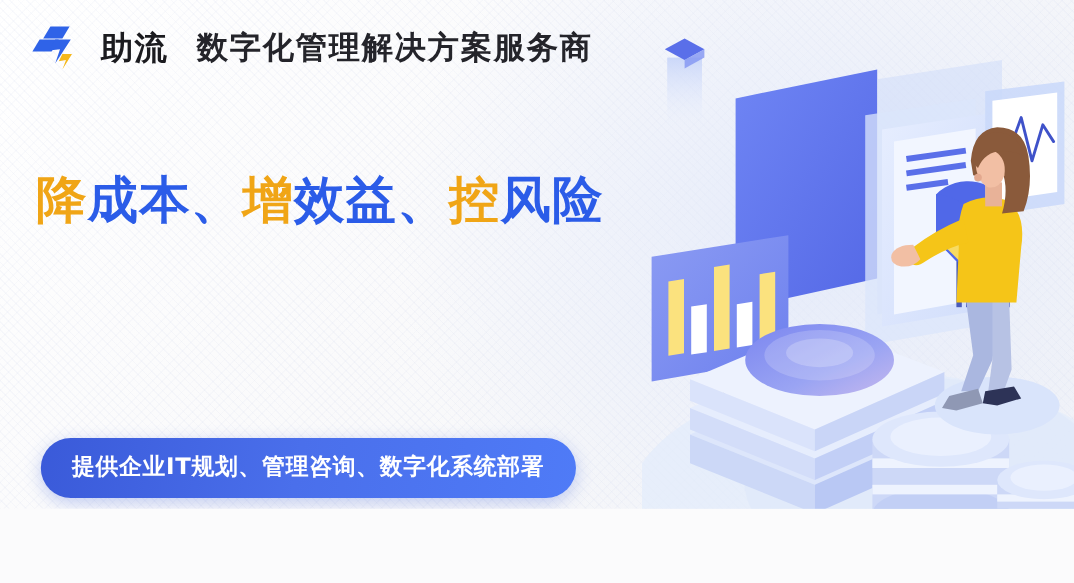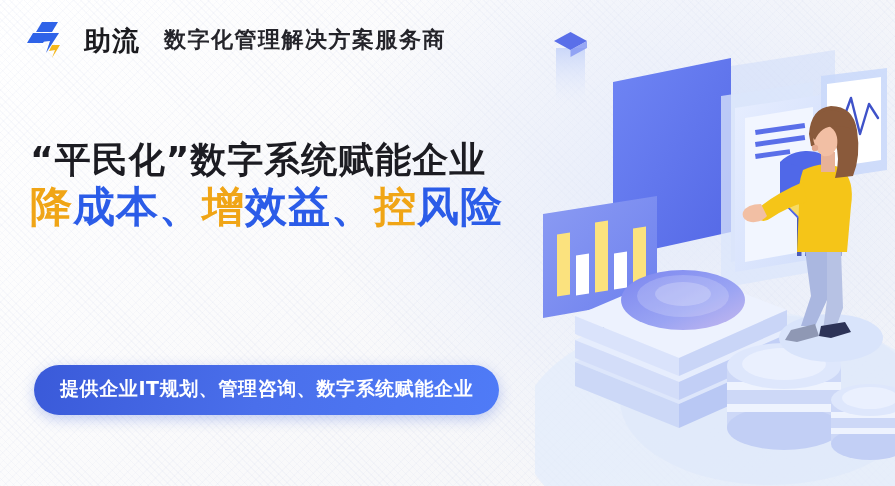--- a/index.html
+++ b/index.html
@@ -2,21 +2,21 @@
 <html><head>
 <meta charset="utf-8">
 <style>
   html,body{margin:0;padding:0;}
   body{
     width:895px;height:486px;overflow:hidden;
     font-family:"Liberation Sans","DejaVu Sans",sans-serif;
     background:#fbfbfc;
   }
   .banner{
-    position:relative;width:895px;height:486px;overflow:hidden;
+    position:relative;width:895px;height:424px;overflow:hidden;
     background:
       linear-gradient(135deg,#ffffff 0%,#fafafb 45%,#f3f4f7 100%);
   }
   
   .tex{
     position:absolute;inset:0;
     background-image:
       repeating-linear-gradient(45deg,rgba(110,130,200,.045) 0 1px,transparent 1px 5px),
       repeating-linear-gradient(-45deg,rgba(110,130,200,.030) 0 1px,transparent 1px 6px);
     pointer-events:none;
@@ -28,21 +28,21 @@
   }
 
   
   .header{position:absolute;left:26px;top:20px;display:flex;align-items:center;gap:14px;z-index:20;}
   .logo-mark{width:44px;height:40px;position:relative;flex:0 0 auto;}
   .brand-name{
     font-size:27px;font-weight:700;color:#1b1b1f;letter-spacing:1px;line-height:1;
     font-family:"DejaVu Sans","Liberation Sans",sans-serif;
   }
   .tagline{
-    font-size:22px;font-weight:700;color:#24242a;letter-spacing:1.5px;line-height:1;
+    font-size:26px;font-weight:700;color:#24242a;letter-spacing:1.5px;line-height:1;
     margin-left:10px;font-family:Liberation Serif, serif;
   }
 
   
   .copy{position:absolute;left:30px;top:140px;z-index:20;}
   .headline{
     font-size:36px;font-weight:700;color:#1c1c22;letter-spacing:1px;
     line-height:1.12;white-space:nowrap;
     font-family:"DejaVu Sans","Liberation Sans",sans-serif;
     text-shadow:0 1px 0 rgba(255,255,255,.6);
@@ -85,27 +85,26 @@
           <path d="M20 13 L33 13 L20 33 L24 21 L15 22 Z" fill="#2f63e8"></path>
           <path d="M26 25 L34 25 L26 38 L29 30 L23 31 Z" fill="#f5b81c"></path>
         </g>
       </svg>
     </div>
     <div class="brand-name">助流</div>
     <div class="tagline">数字化管理解决方案服务商</div>
   </div>
 
   <div class="copy">
-    <div class="headline">“平民化”数字系统赋能企业</div>
     <div class="headline2">
       <span class="hl-amber">降</span><span class="hl-blue">成本、</span><span class="hl-amber">增</span><span class="hl-blue">效益、</span><span class="hl-amber">控</span><span class="hl-blue">风险</span>
     </div>
   </div>
 
-  <div class="pill">提供企业IT规划、管理咨询、数字系统赋能企业</div>
+  <div class="pill">提供企业IT规划、管理咨询、数字化系统部署</div>
 
   <div class="art">
     <svg viewBox="0 0 360 486" preserveAspectRatio="xMidYMid meet" aria-hidden="true">
       <defs>
         <linearGradient id="gFade" x1="0" y1="0" x2="0" y2="1">
           <stop offset="0%" stop-color="#c9d6f9" stop-opacity=".95"></stop>
           <stop offset="100%" stop-color="#e8eefc" stop-opacity="0"></stop>
         </linearGradient>
         <linearGradient id="gPanelBlue" x1="0" y1="0" x2="1" y2="1">
           <stop offset="0%" stop-color="#6f85f4"></stop>

